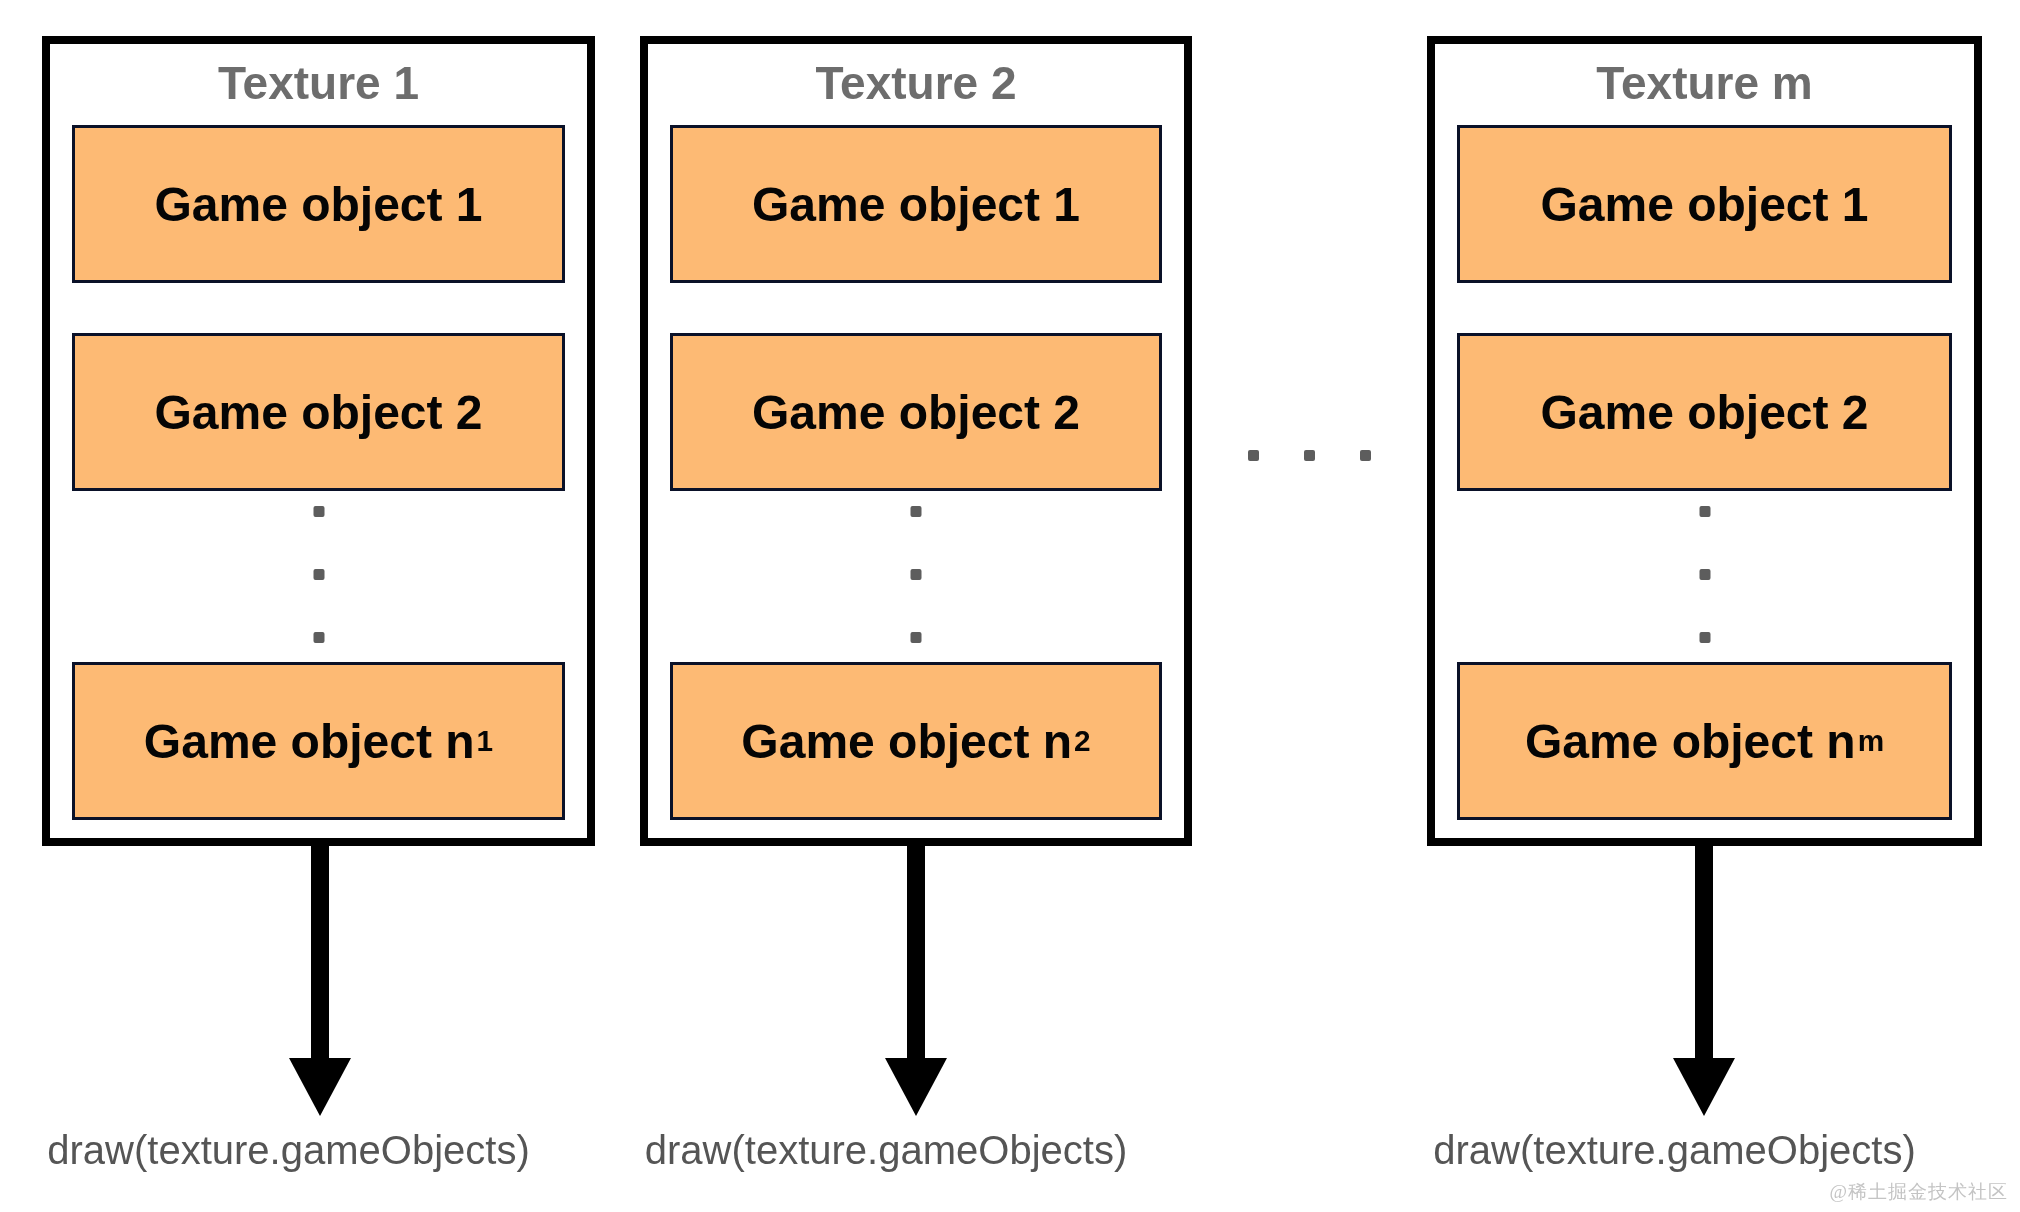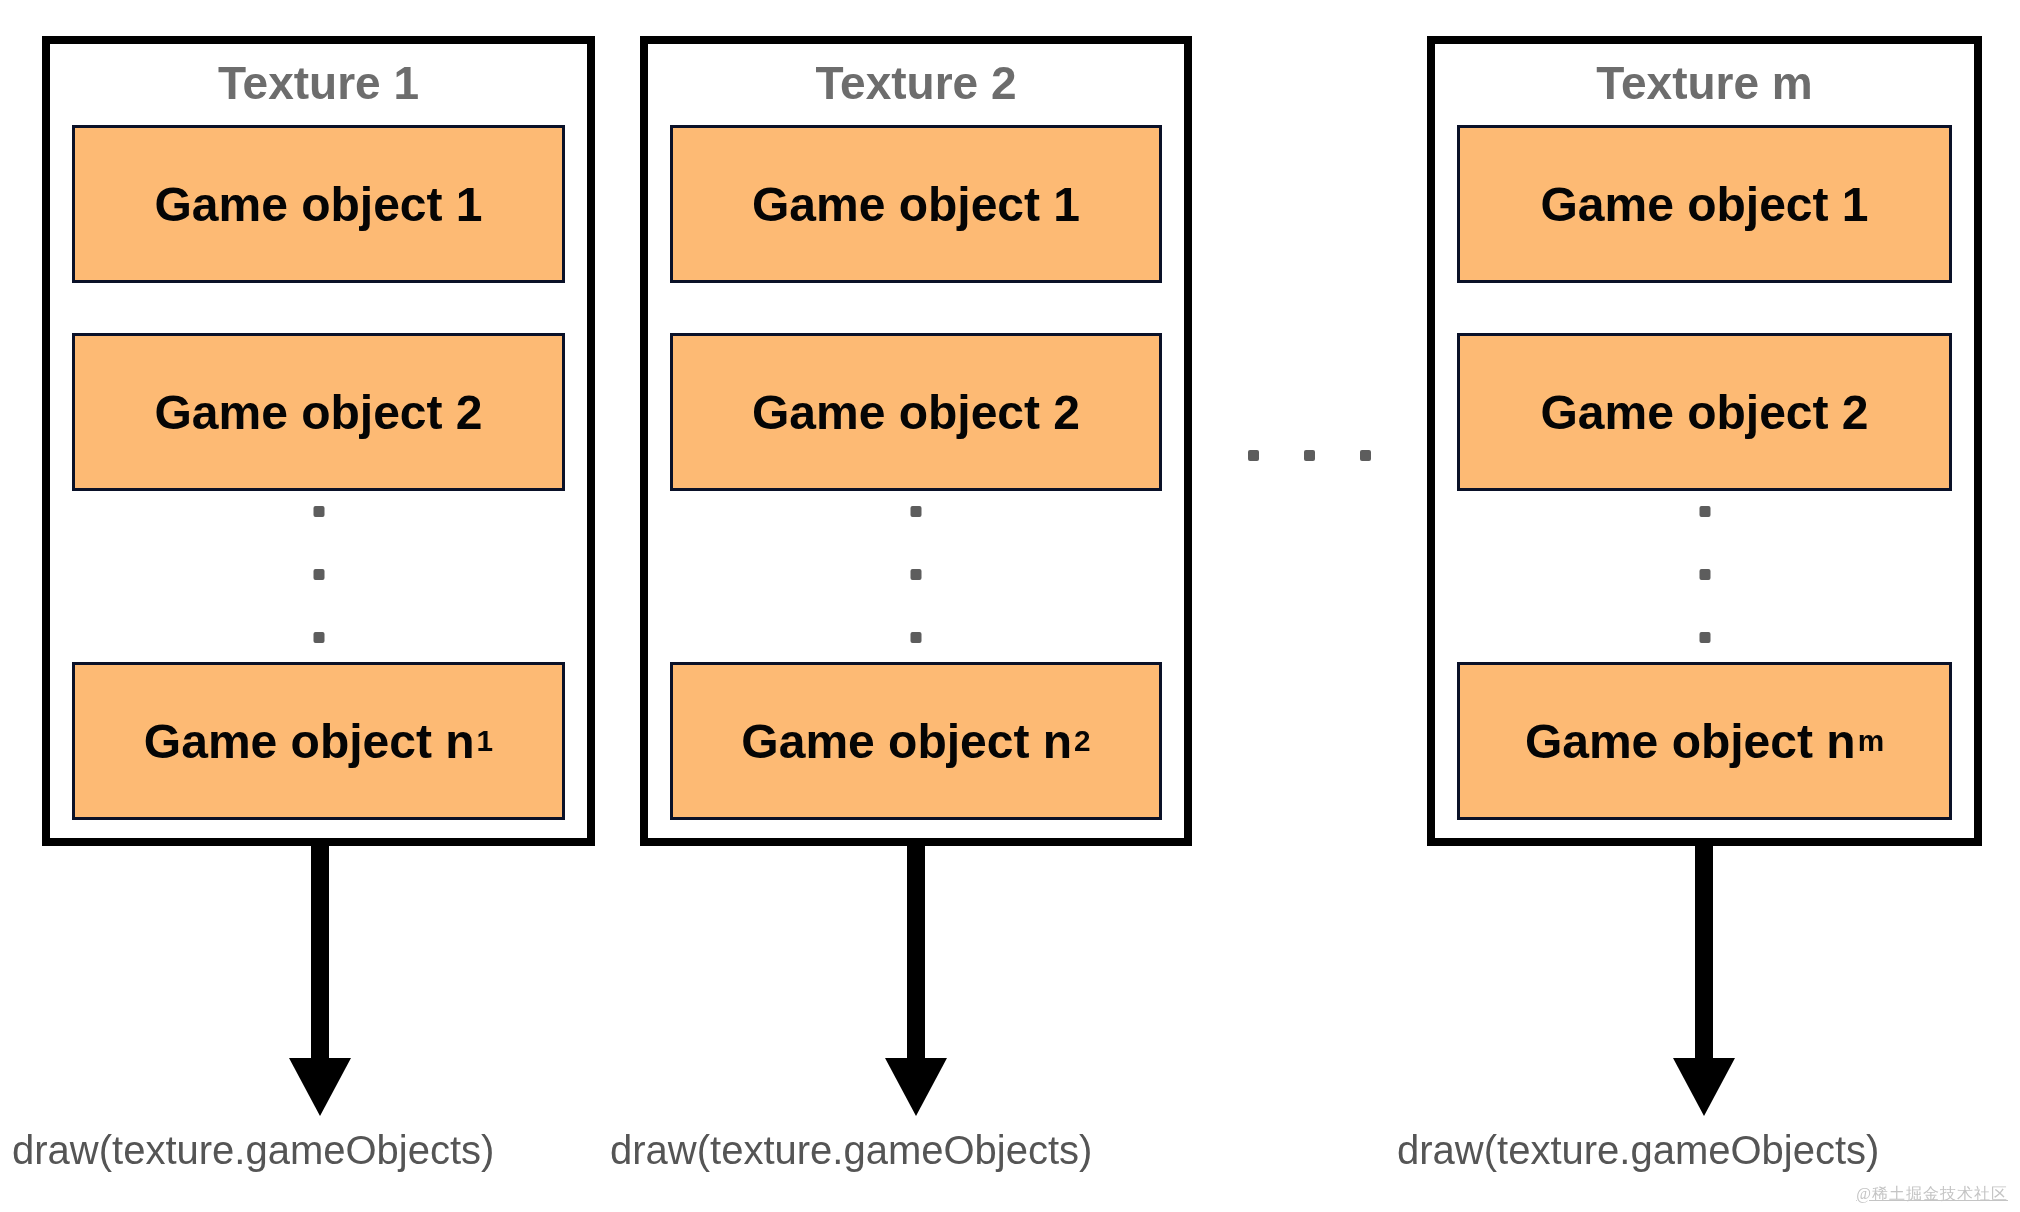--- a/index.html
+++ b/index.html
@@ -110,41 +110,41 @@
     border-top: 58px solid #000000;
   }
   .head-1 { left: 289px; }
   .head-2 { left: 885px; }
   .head-3 { left: 1673px; }
 
   
   .draw-label {
     position: absolute;
     top: 1126px;
+    text-align: center;
     font-size: 40px;
     line-height: 48px;
     color: #555555;
     white-space: nowrap;
     transform: translateX(-30px);
   }
   .draw-1 { left: 42px;   width: 553px; }
   .draw-2 { left: 640px;  width: 552px; }
   .draw-3 { left: 1427px; width: 555px; }
 
   
   .watermark {
     position: absolute;
     right: 12px;
     bottom: 7px;
-    font-size: 16px;
+    font-size: 19px;
     color: #c4c4c4;
     font-family: "Liberation Serif", serif;
     letter-spacing: 1px;
     white-space: nowrap;
-    text-decoration: underline;
   }
 </style>
 </head>
 <body>
 
 <div class="canvas">
 
   <div class="texture-frame frame-1">
     <div class="texture-title">Texture 1</div>
     <div class="game-object obj-1">

